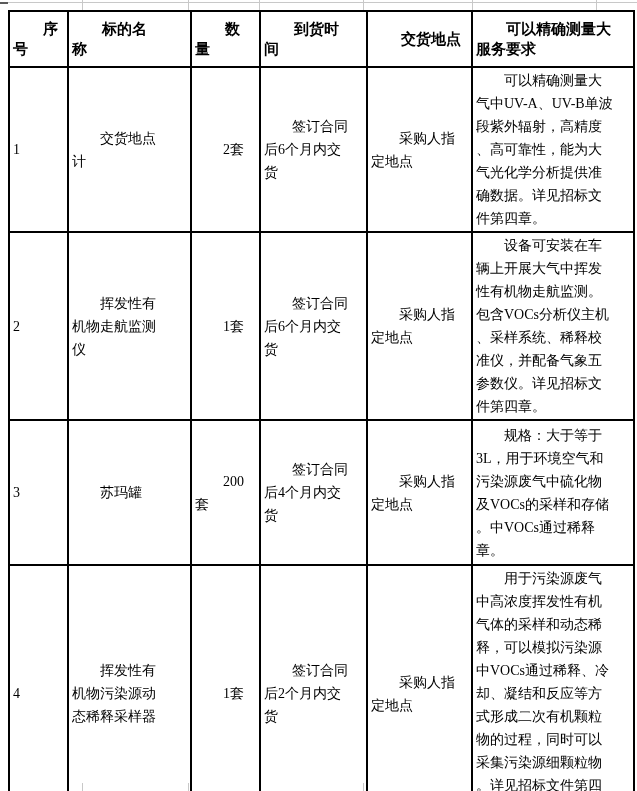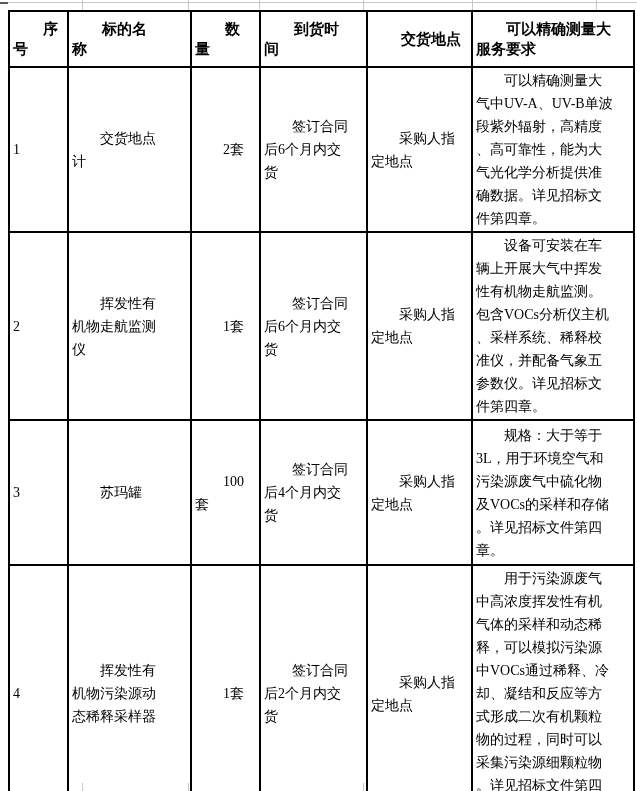--- a/index.html
+++ b/index.html
@@ -114,32 +114,32 @@
 包含VOCs分析仪主机
 、采样系统、稀释校
 准仪，并配备气象五
 参数仪。详见招标文
 件第四章。</td>
     </tr>
 
     <tr style="height:145px;">
       <td class="seq">3</td>
       <td>苏玛罐</td>
-      <td>100
+      <td>200
 套</td>
       <td>签订合同
 后4个月内交
 货</td>
       <td>采购人指
 定地点</td>
       <td>规格：大于等于
 3L，用于环境空气和
 污染源废气中硫化物
 及VOCs的采样和存储
-。详见招标文件第四
+。中VOCs通过稀释
 章。</td>
     </tr>
 
     <tr style="height:227px;">
       <td class="seq">4</td>
       <td>挥发性有
 机物污染源动
 态稀释采样器</td>
       <td>1套</td>
       <td>签订合同

